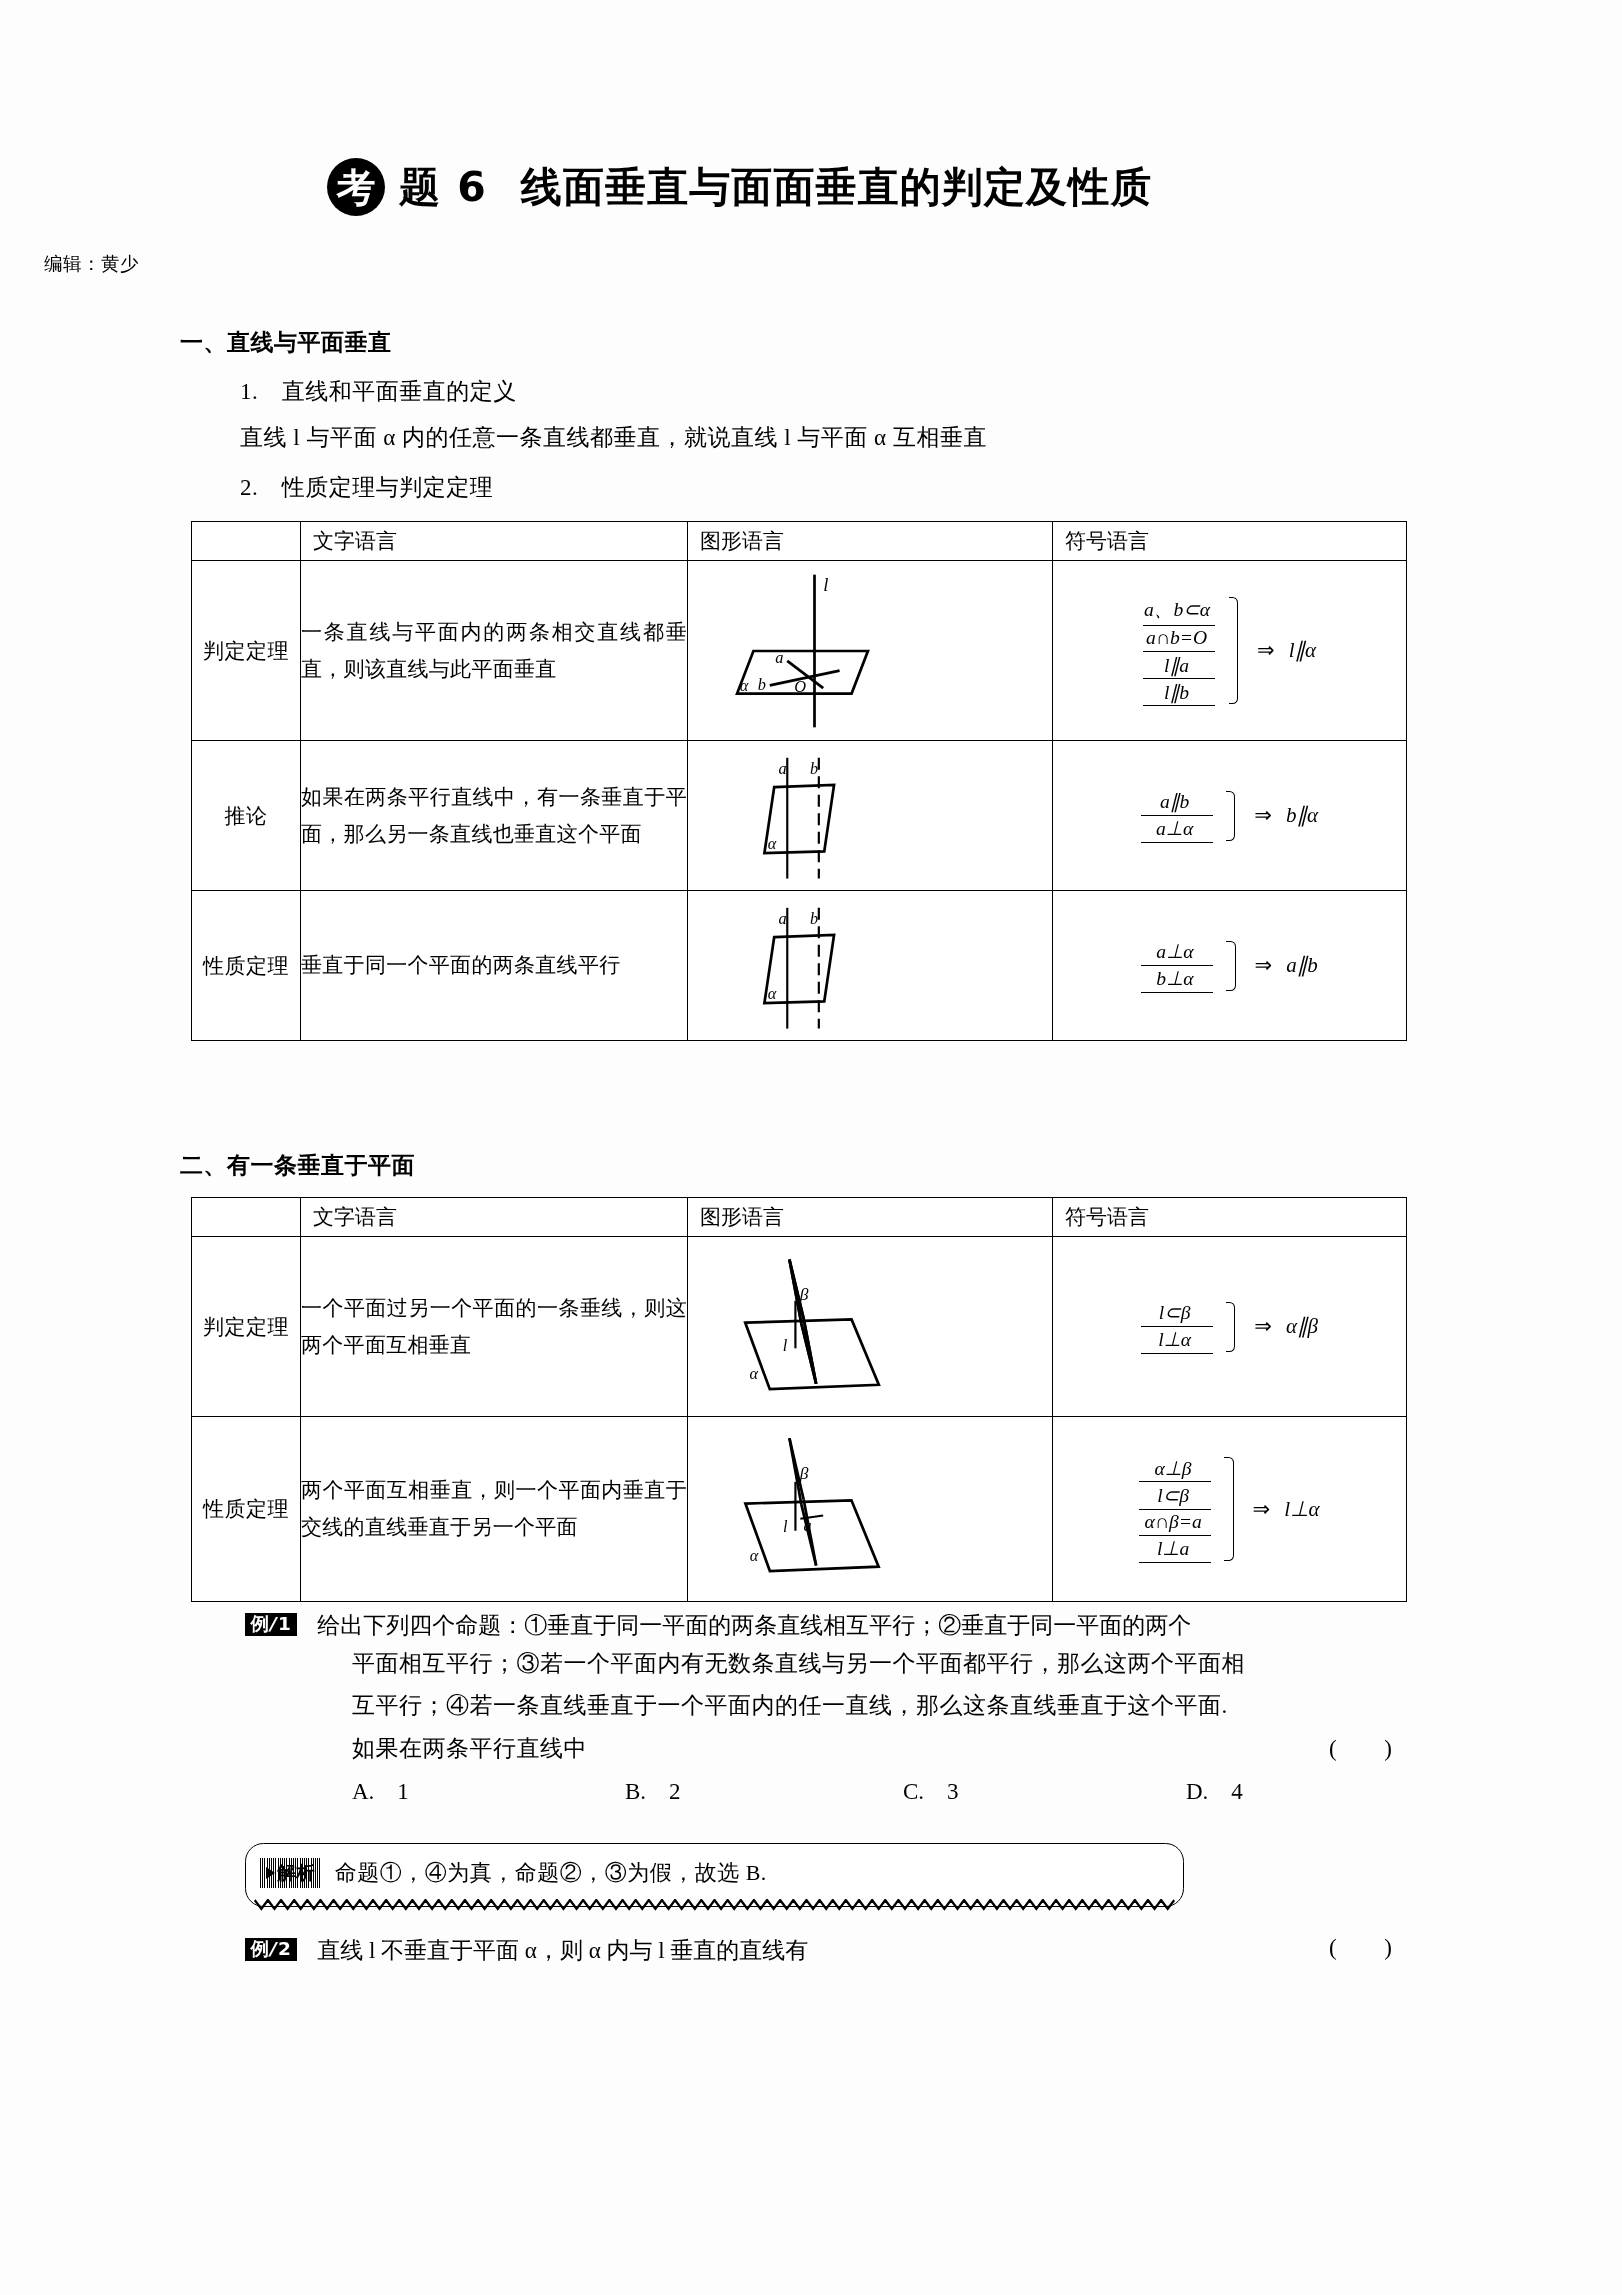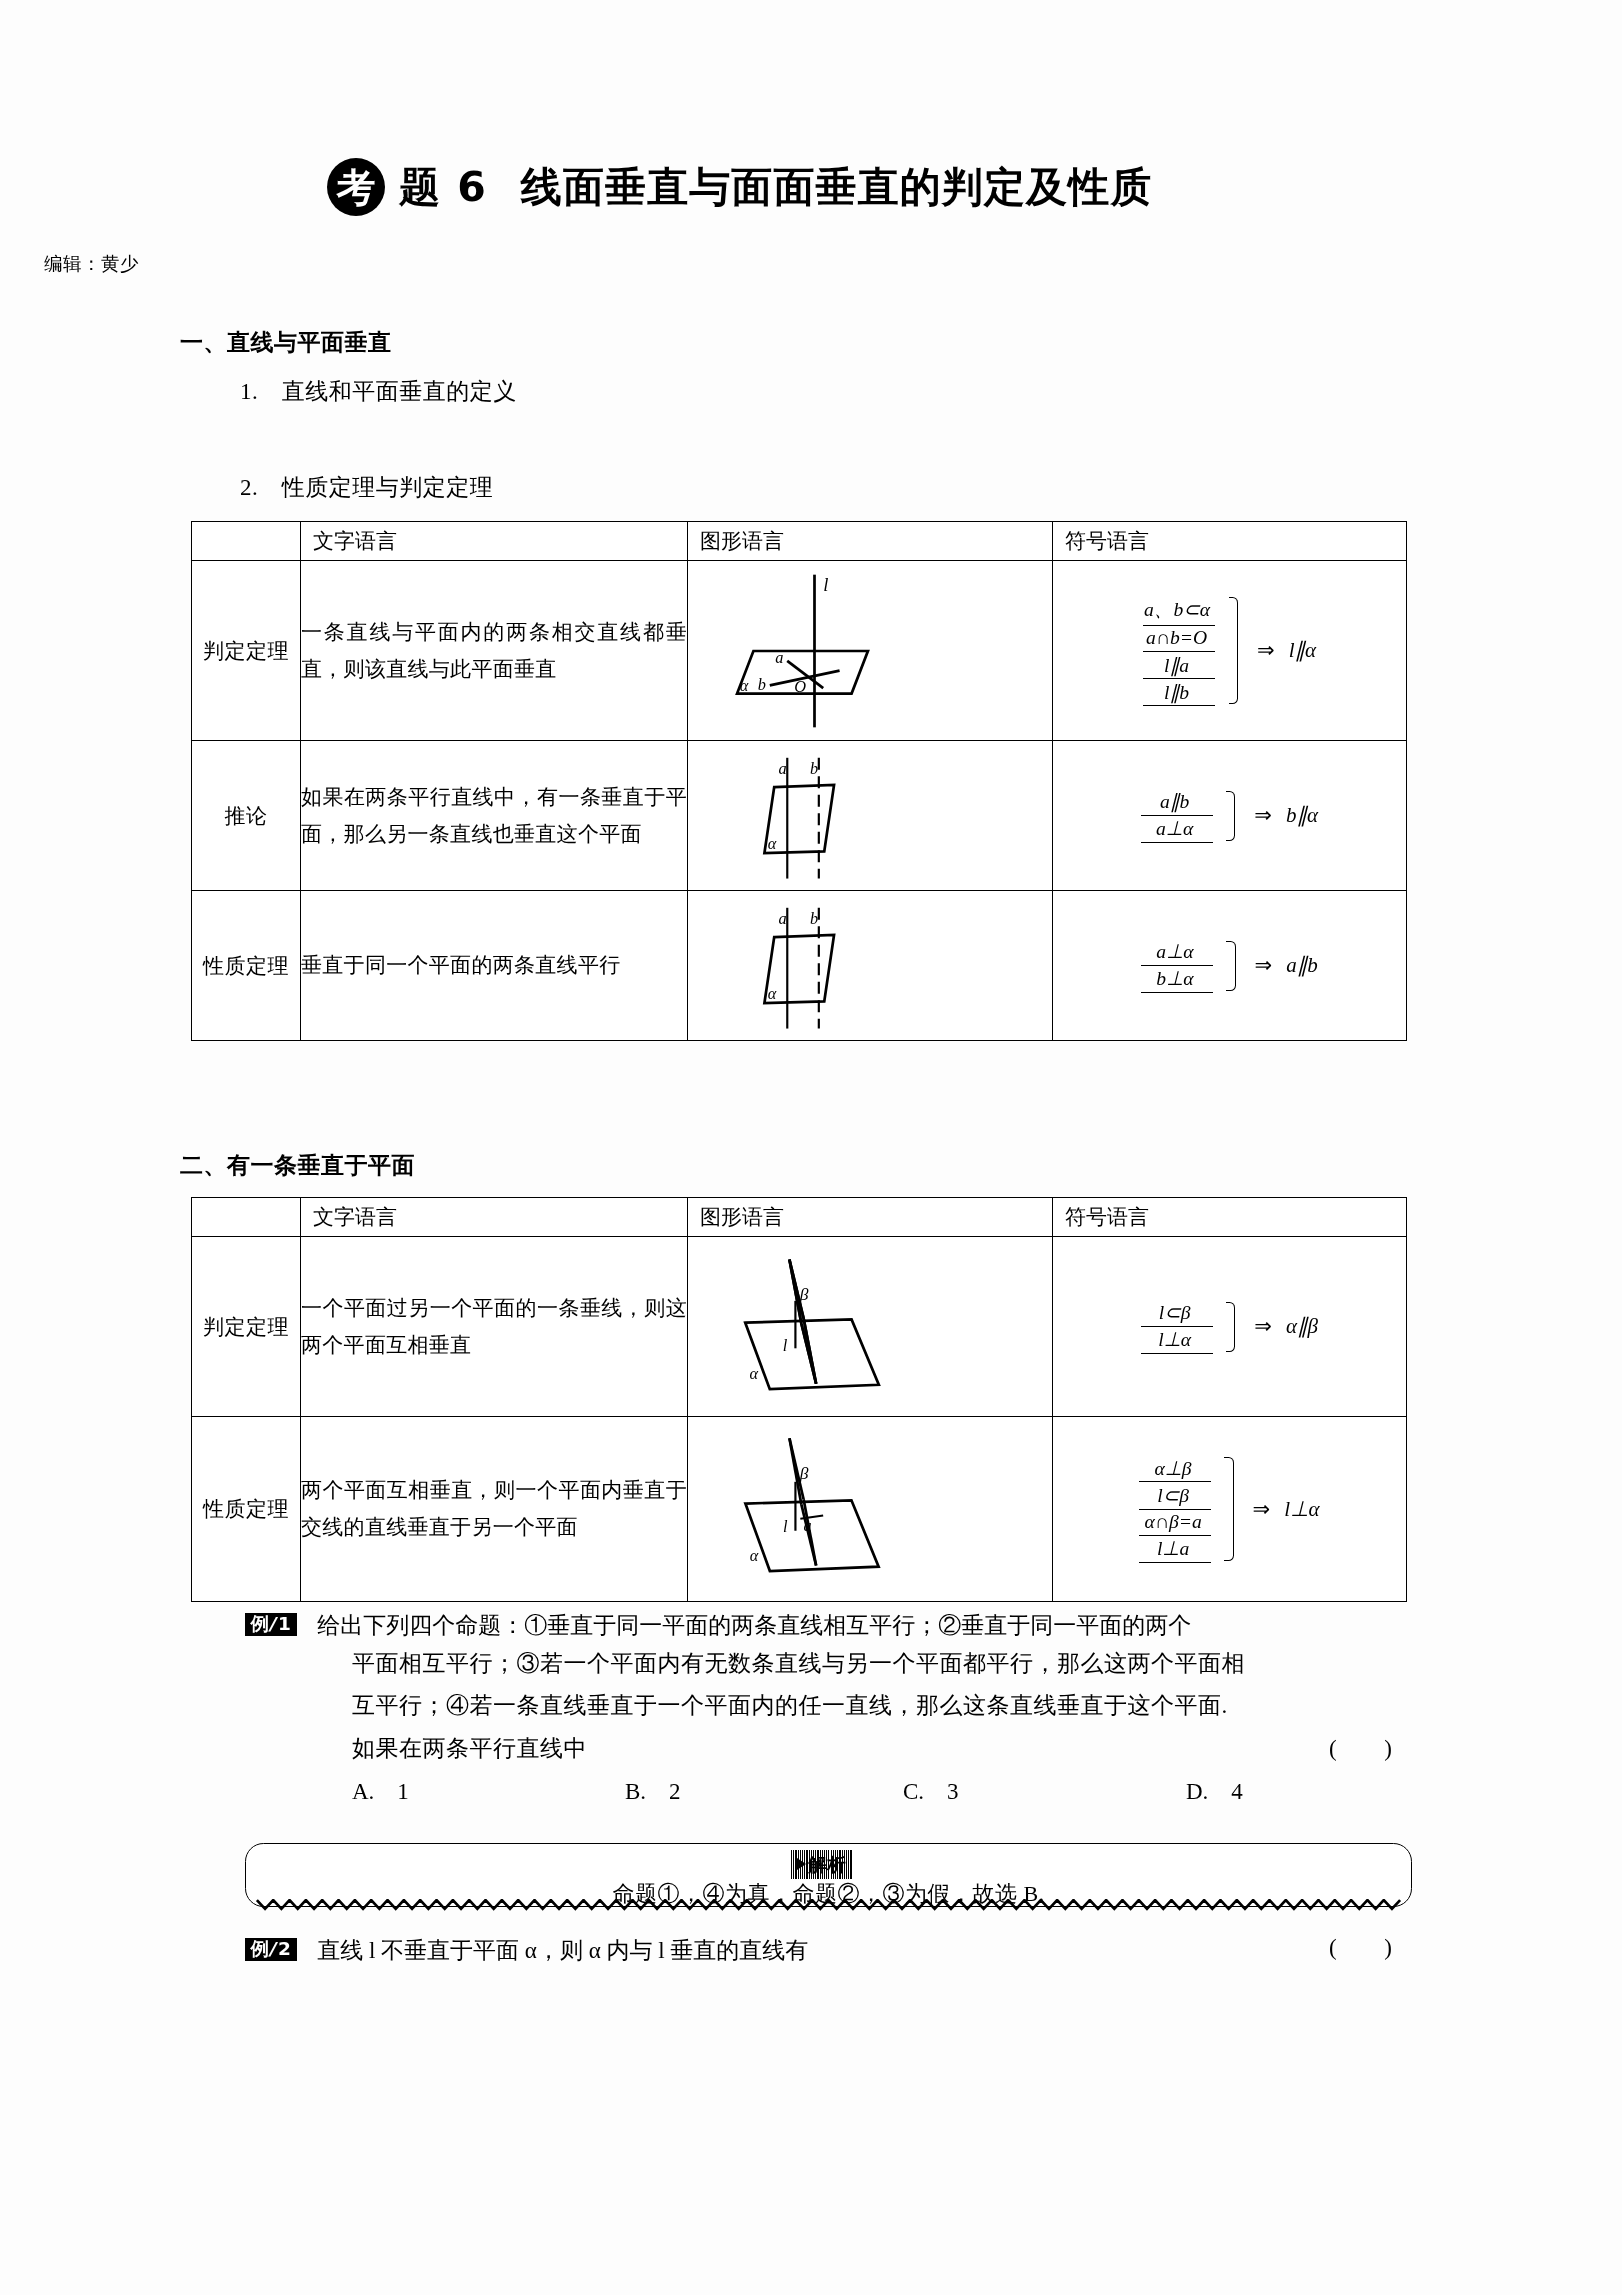--- a/index.html
+++ b/index.html
@@ -247,20 +247,21 @@
     <div class="title-text">题</div>
     <div class="title-num">6</div>
     <div class="title-text">线面垂直与面面垂直的判定及性质</div>
   </div>
   <div class="editor">编辑：黄少</div>
 
   <div class="sec-head" style="left:180px; top:327px;">一、直线与平面垂直</div>
 
   <div class="body-line" style="left:240px; top:376px;">1.　直线和平面垂直的定义</div>
 
+  <div class="body-line" style="left:240px; top:422px;">直线 l 与平面 α 内的任意一条直线都垂直，就说直线 l 与平面 α 互相垂直</div>
 
   <div class="body-line" style="left:240px; top:472px;">2.　性质定理与判定定理</div>
 
   <table class="tbl" style="left:191px; top:521px; width:1216px;">
     <colgroup>
       <col style="width:109px">
         <col style="width:387px">
       <col style="width:365px">
         <col style="width:354px">
     </colgroup>
@@ -448,21 +449,21 @@
   <div class="body-line" style="left:352px; top:1733px;">如果在两条平行直线中</div>
   <div class="body-line" style="left:1329px; top:1733px;">(　　)</div>
 
   <div class="opts" style="left:352px; top:1776px; width:1068px;">
     <span style="width:273px;">A.　1</span>
     <span style="width:278px;">B.　2</span>
     <span style="width:283px;">C.　3</span>
     <span>D.　4</span>
   </div>
 
-  <div class="analysis" style="left:245px; top:1843px; width:1167px; height:64px;flex-direction:column;">
+  <div class="analysis" style="left:245px; top:1843px; width:939px; height:64px;">
     <span class="an-badge">
       <span class="an-arrow"></span>
       <span>解析</span>
     </span>
     <span class="an-text">命题①，④为真，命题②，③为假，故选 B.</span>
     <svg class="wave" viewBox="0 0 2140 22" preserveAspectRatio="none">
       <path d="M20 2 L35 18 L50 2 L65 18 L80 2 L95 18 L110 2 L125 18 L140 2 L155 18 L170 2 L185 18 L200 2 L215 18 L230 2 L245 18 L260 2 L275 18 L290 2 L305 18 L320 2 L335 18 L350 2 L365 18 L380 2 L395 18 L410 2 L425 18 L440 2 L455 18 L470 2 L485 18 L500 2 L515 18 L530 2 L545 18 L560 2 L575 18 L590 2 L605 18 L620 2 L635 18 L650 2 L665 18 L680 2 L695 18 L710 2 L725 18 L740 2 L755 18 L770 2 L785 18 L800 2 L815 18 L830 2 L845 18 L860 2 L875 18 L890 2 L905 18 L920 2 L935 18 L950 2 L965 18 L980 2 L995 18 L1010 2 L1025 18 L1040 2 L1055 18 L1070 2 L1085 18 L1100 2 L1115 18 L1130 2 L1145 18 L1160 2 L1175 18 L1190 2 L1205 18 L1220 2 L1235 18 L1250 2 L1265 18 L1280 2 L1295 18 L1310 2 L1325 18 L1340 2 L1355 18 L1370 2 L1385 18 L1400 2 L1415 18 L1430 2 L1445 18 L1460 2 L1475 18 L1490 2 L1505 18 L1520 2 L1535 18 L1550 2 L1565 18 L1580 2 L1595 18 L1610 2 L1625 18 L1640 2 L1655 18 L1670 2 L1685 18 L1700 2 L1715 18 L1730 2 L1745 18 L1760 2 L1775 18 L1790 2 L1805 18 L1820 2 L1835 18 L1850 2 L1865 18 L1880 2 L1895 18 L1910 2 L1925 18 L1940 2 L1955 18 L1970 2 L1985 18 L2000 2 L2015 18 L2030 2 L2045 18 L2060 2 L2075 18 L2090 2 L2105 18 L2120 2" fill="none" stroke="#000" stroke-width="5"></path>
     </svg>
   </div>
 

